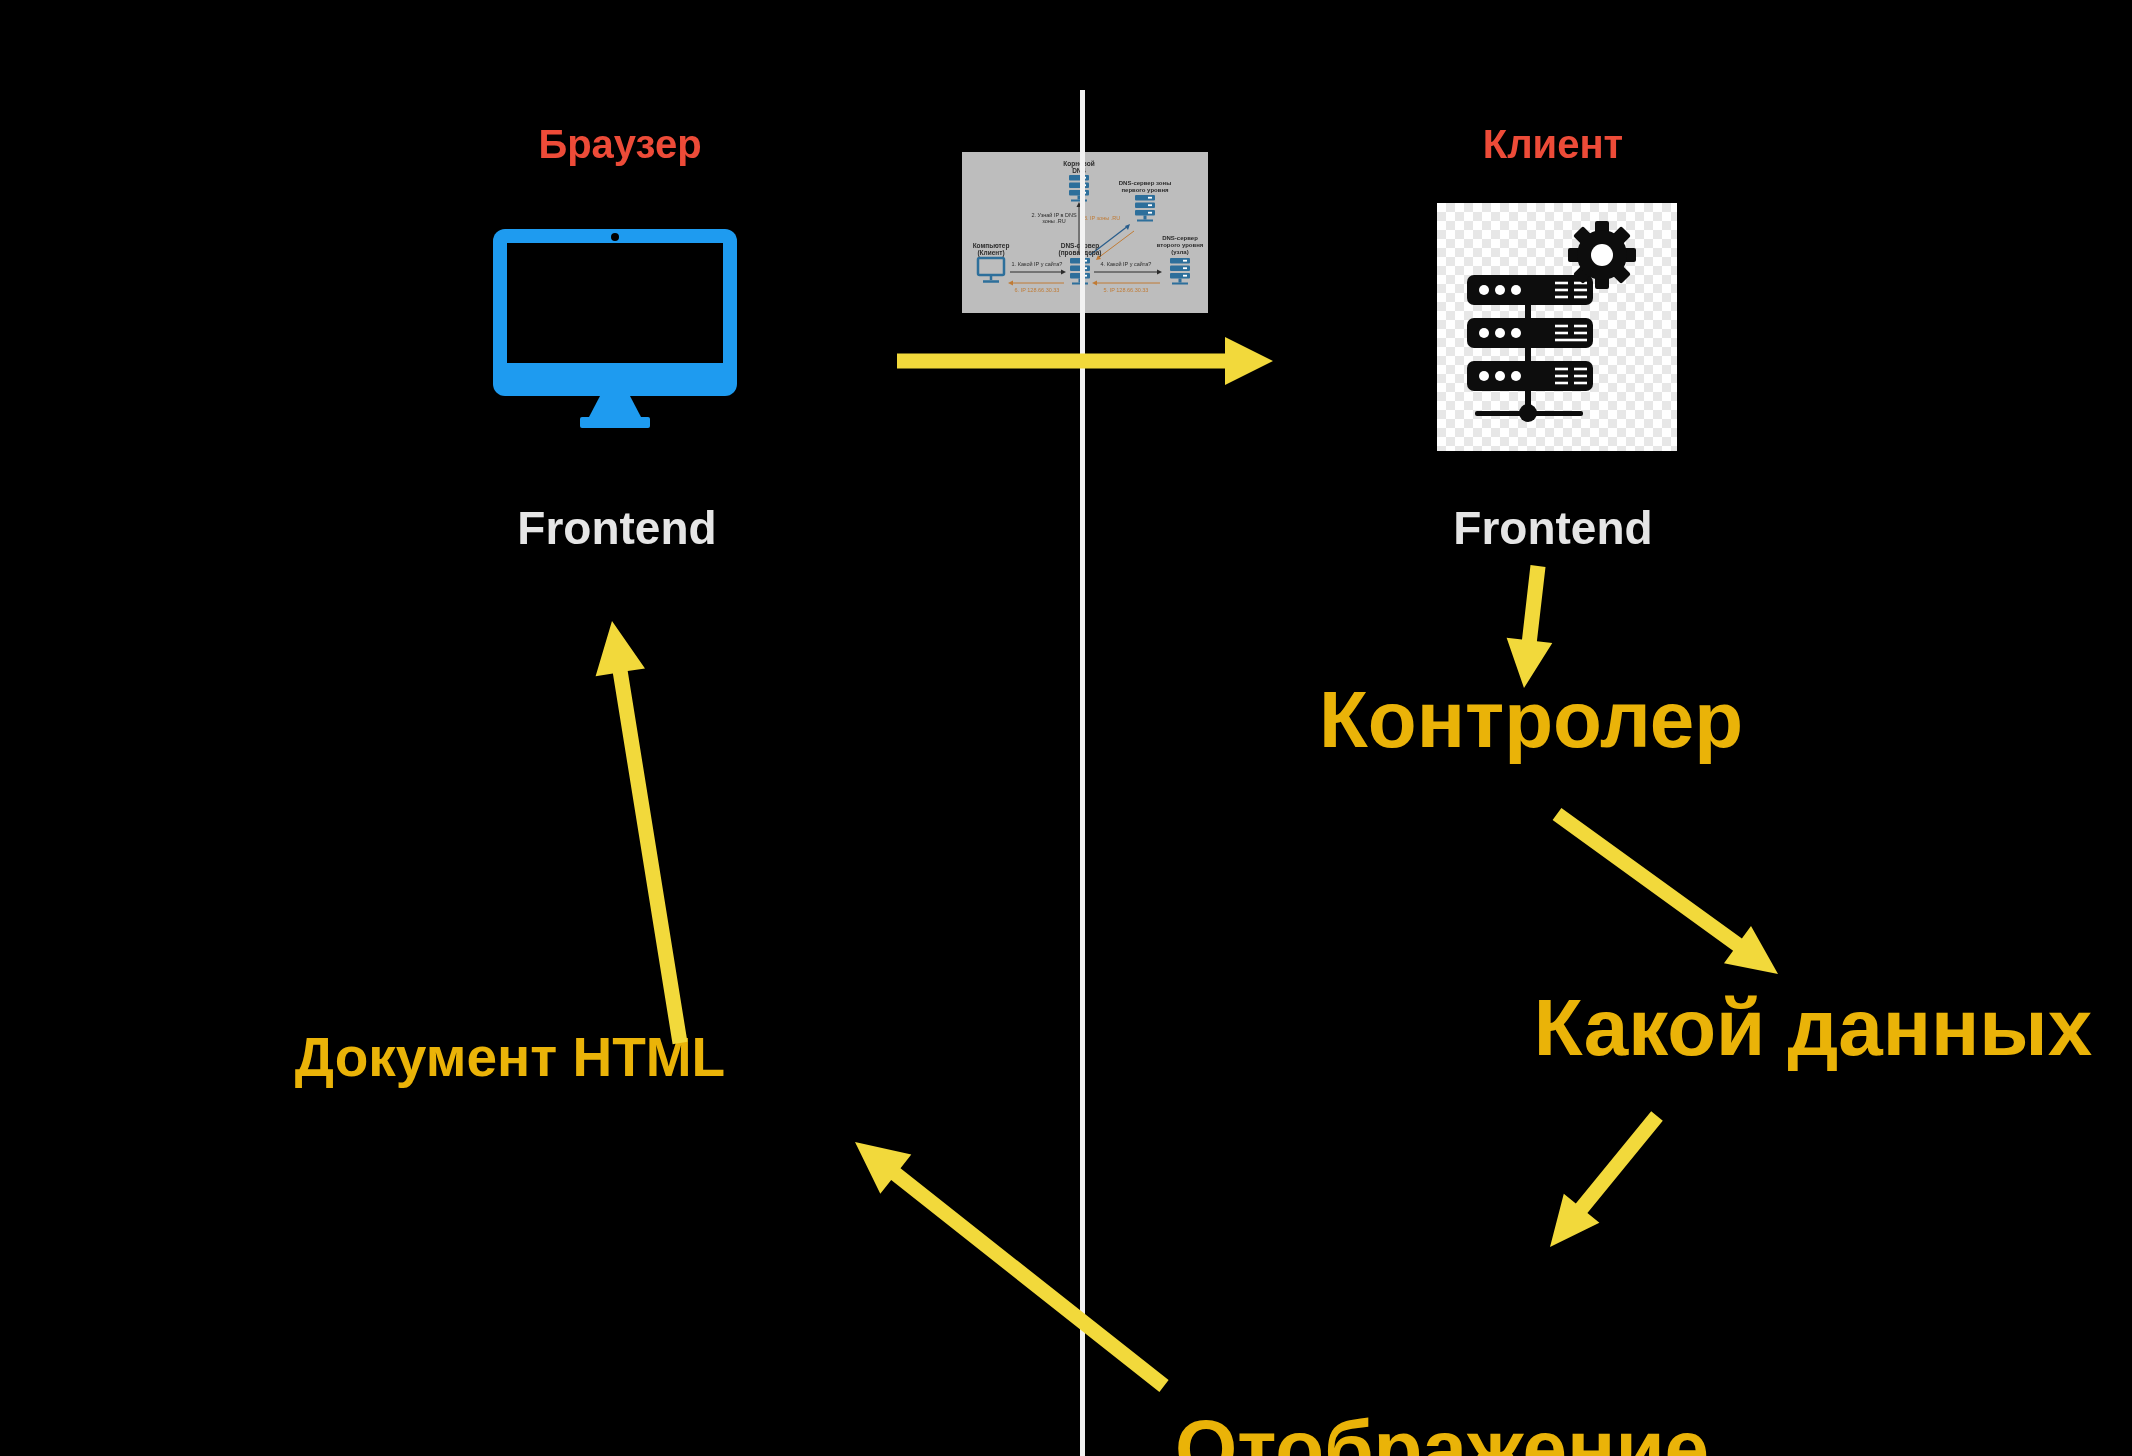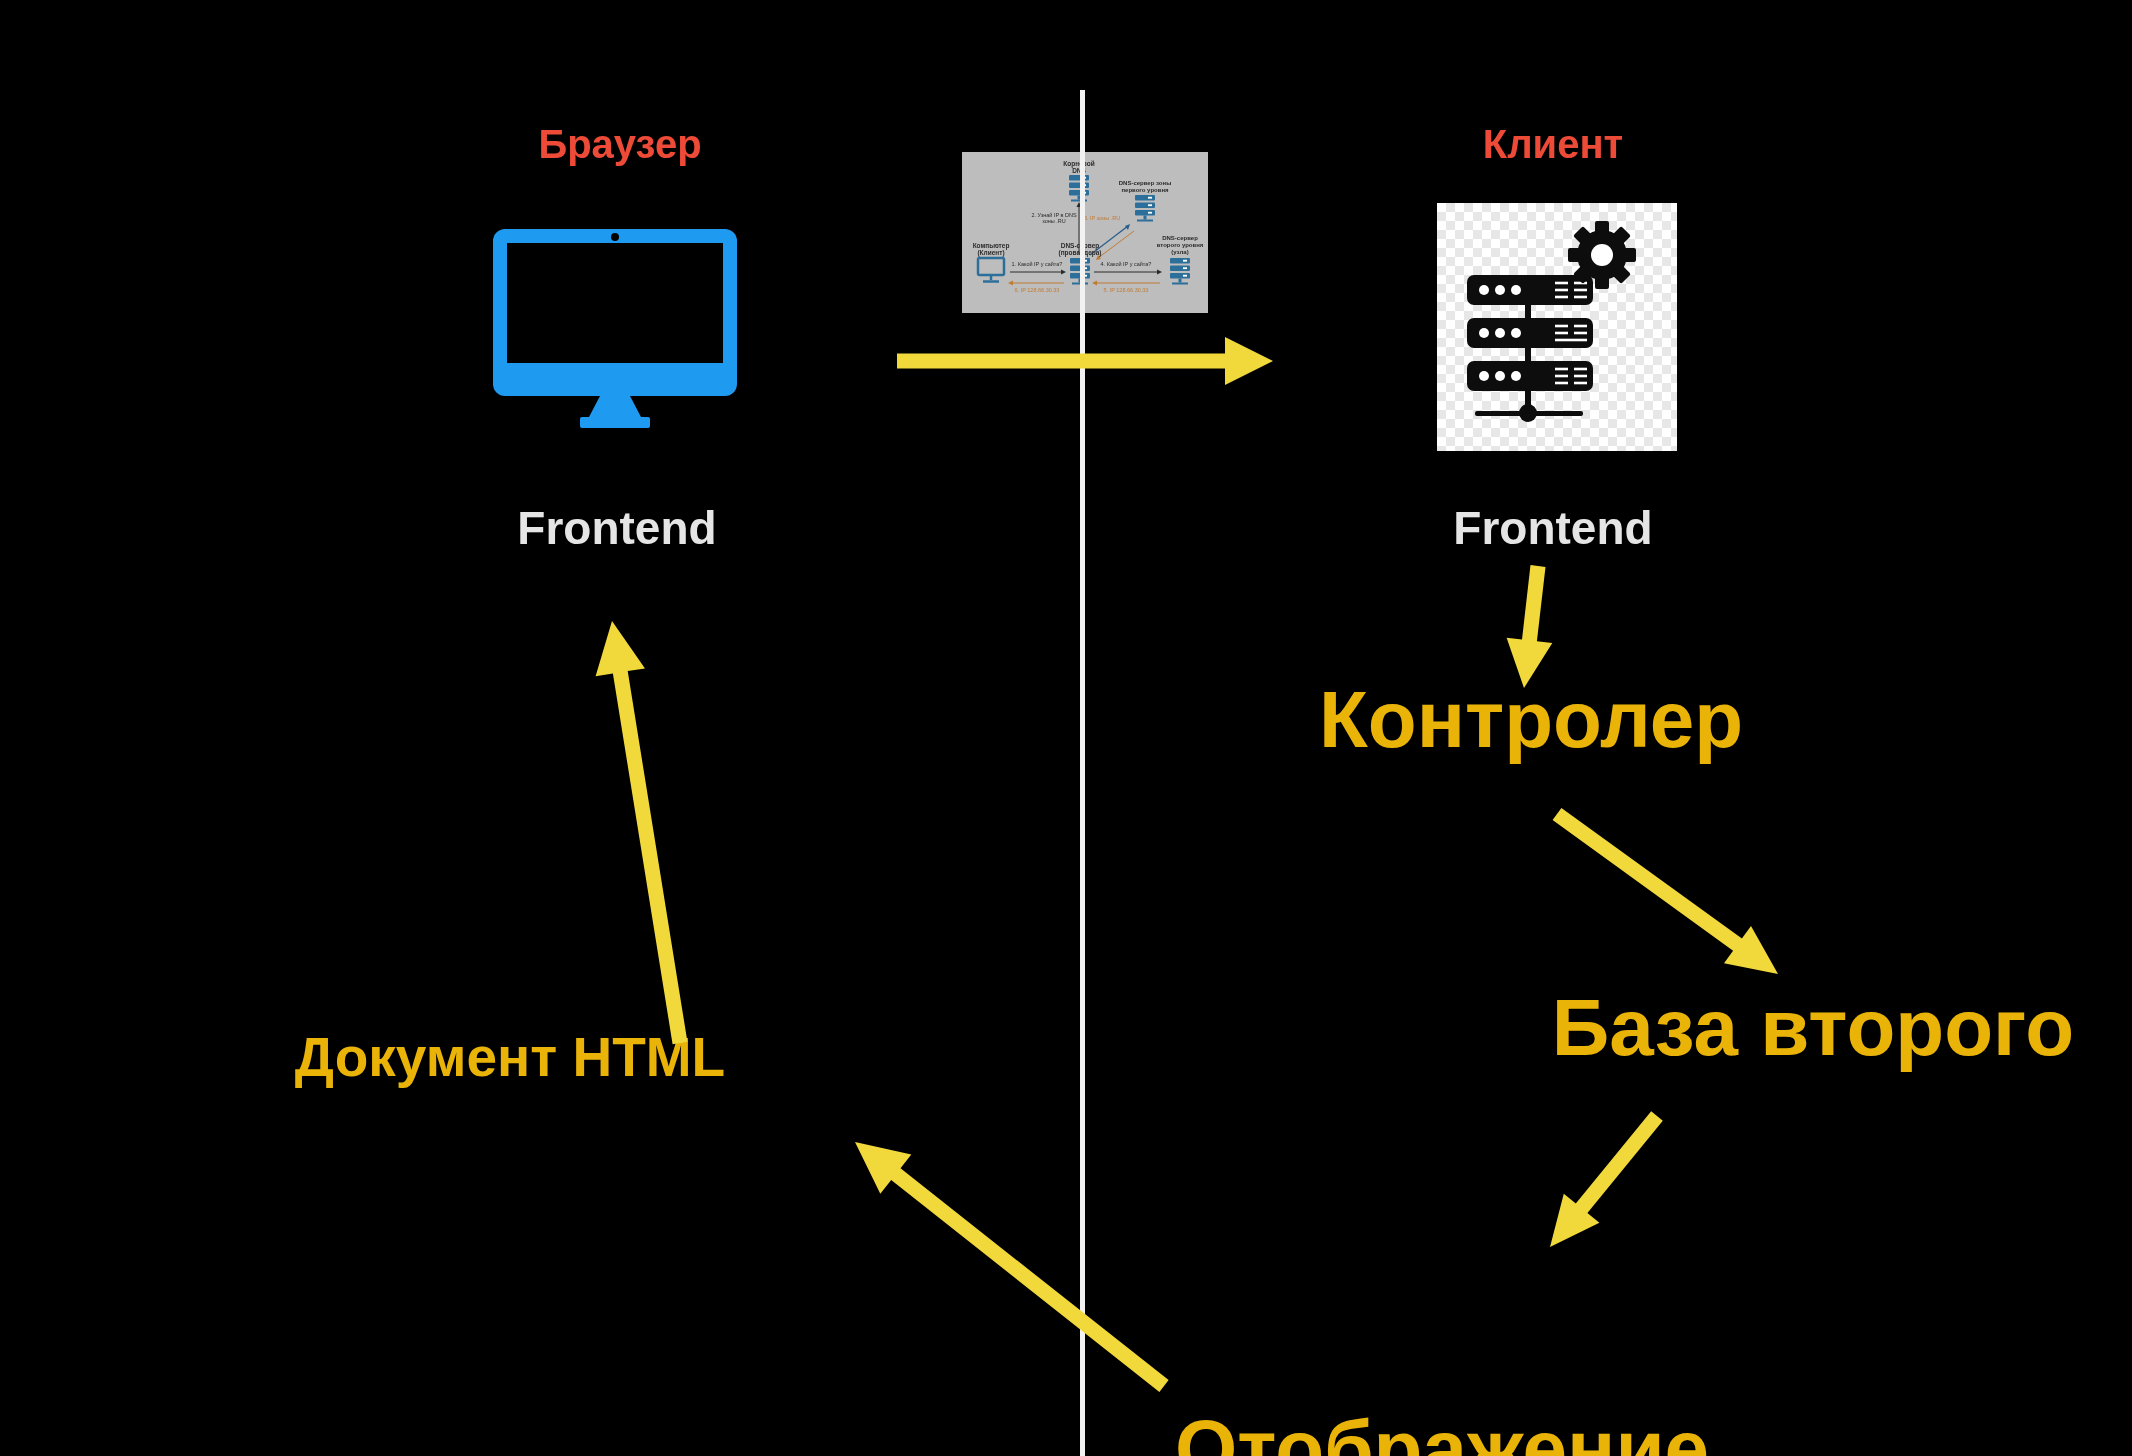--- a/index.html
+++ b/index.html
@@ -231,21 +231,21 @@
       </g>
       <circle r="11" fill="#ffffff"></circle>
     </g>
   </svg>
 </div>
 
 <div class="txt sub" style="left:617px;top:505px">Frontend</div>
 <div class="txt sub" style="left:1553px;top:505px">Frontend</div>
 
 <div class="txt big" style="left:1531px;top:680px">Контролер</div>
-<div class="txt big" style="left:1813px;top:988px">База второго</div>
+<div class="txt big" style="left:1813px;top:988px">Какой данных</div>
 <div class="txt big" style="left:1442px;top:1409px">Отображение</div>
 <div class="txt big doc" style="left:510px;top:1030px">Документ HTML</div>
 
 <svg id="arrow-layer" width="2132" height="1456" viewBox="0 0 2132 1456">
     <polygon points="897.0,368.5 1225.0,368.5 1225.0,385.0 1273.0,361.0 1225.0,337.0 1225.0,353.5 897.0,353.5" fill="var(--arrow-yellow)"></polygon>
     <polygon points="1530.5,565.1 1522.0,639.5 1506.6,637.7 1524.0,688.0 1552.3,642.9 1536.9,641.2 1545.5,566.9" fill="var(--arrow-yellow)"></polygon>
     <polygon points="1552.6,820.1 1733.1,950.8 1724.0,963.3 1778.0,974.0 1751.0,926.0 1741.9,938.6 1561.4,807.9" fill="var(--arrow-yellow)"></polygon>
     <polygon points="1651.2,1111.3 1575.8,1203.5 1563.8,1193.7 1550.0,1247.0 1599.4,1222.8 1587.4,1213.0 1662.8,1120.7" fill="var(--arrow-yellow)"></polygon>
     <polygon points="1168.6,1380.1 900.5,1168.3 911.3,1154.6 855.0,1142.0 880.3,1193.8 891.2,1180.1 1159.4,1391.9" fill="var(--arrow-yellow)"></polygon>
     <polygon points="687.4,1041.8 627.7,671.1 645.0,668.4 612.0,621.0 595.6,676.3 612.9,673.5 672.6,1044.2" fill="var(--arrow-yellow)"></polygon>

